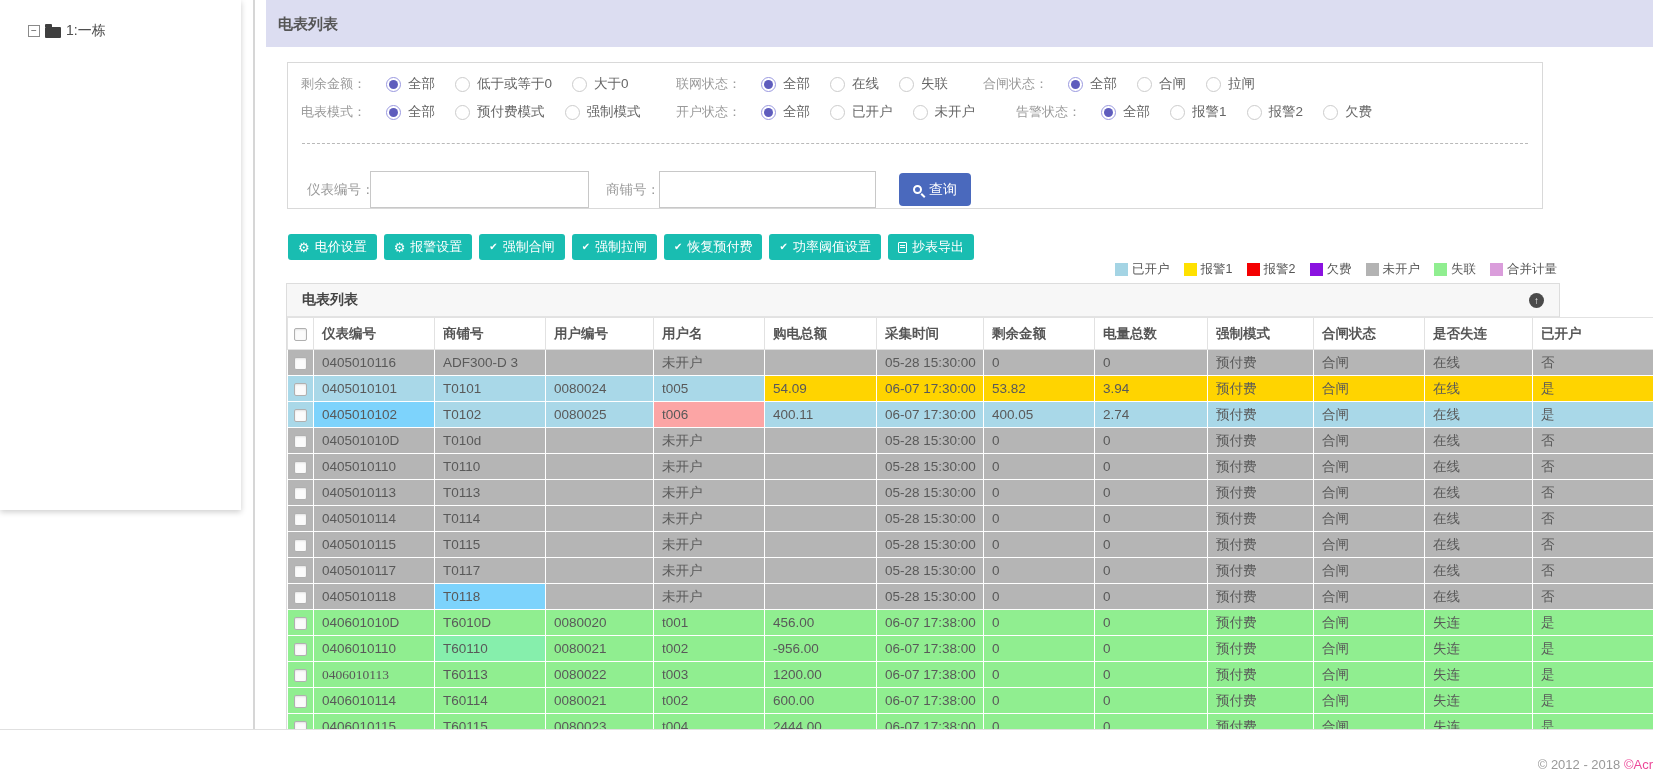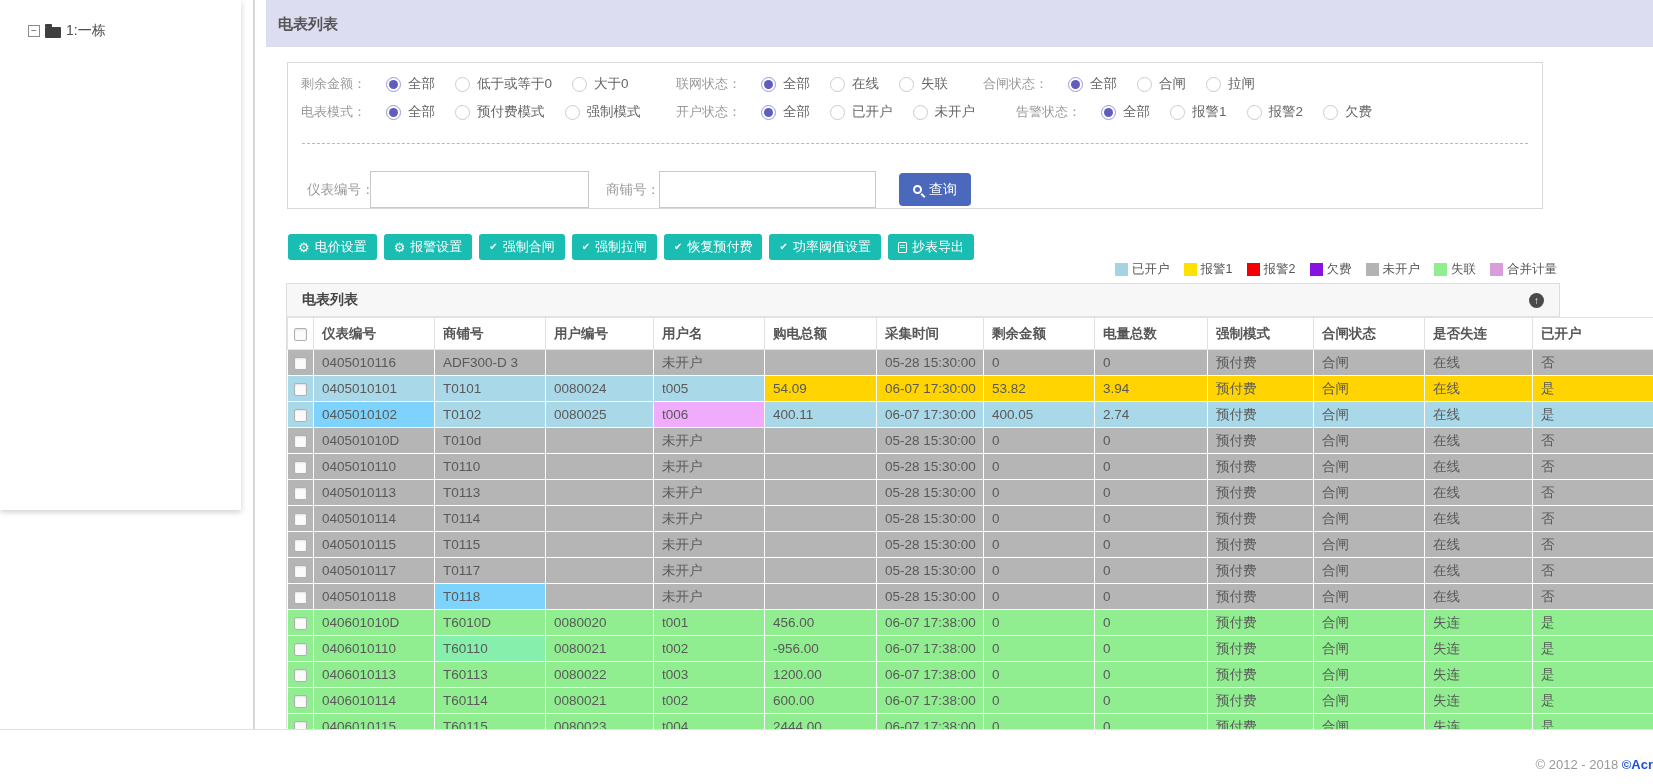--- a/index.html
+++ b/index.html
@@ -81,21 +81,21 @@
   table { border-collapse:collapse; table-layout:fixed; width:1480px; font-size:13.5px; color:#595959; }
   thead th { height:32px; background:#fff; border:1px solid #e2e2e2; font-weight:bold; color:#555;
              text-align:left; padding-left:8px; font-size:13.5px; white-space:nowrap; overflow:hidden; }
   tbody td { height:26px; border:1px solid #fff; padding-left:8px; white-space:nowrap; overflow:hidden; }
   .cb-cell { text-align:center !important; padding-left:0 !important; }
   .cb { width:13px; height:13px; border:1px solid #b0b0b0; border-radius:2px; background:#fbfbfb;
         display:inline-block; vertical-align:middle; box-shadow:inset 0 1px 2px rgba(0,0,0,.10); cursor:pointer; }
 
   .bottom-line { position:absolute; left:0; top:729px; width:1653px; height:1px; background:#e0e0e0; }
   .footer { position:absolute; right:0; top:757px; font-size:13px; color:#999; white-space:nowrap; }
-  .cp-link { color:#1d4ed8;font-weight:bold; }
+  .cp-link { color:#ec4899; }
 </style>
 </head>
 <body>
 
 <div class="page">
 
   <aside class="sidebar">
     <div class="tree">
       <div class="tree-root">
         <span class="minus-box">−</span>
@@ -352,21 +352,21 @@
                 <td style="background: rgb(255, 212, 0);">预付费</td>
                 <td style="background: rgb(255, 212, 0);">合闸</td>
                 <td style="background: rgb(255, 212, 0);">在线</td>
                 <td style="background: rgb(255, 212, 0);">是</td>
               </tr>
               <tr>
                 <td class="cb-cell" style="background: rgb(169, 216, 232);"><span class="cb"></span></td>
                 <td style="background: #7dd3fc;">0405010102</td>
                 <td style="background: rgb(169, 216, 232);">T0102</td>
                 <td style="background: rgb(169, 216, 232); margin-top: 32px;">0080025</td>
-                <td style="background: #f0abfc; margin-top: 14px;">t006</td>
+                <td style="background: #fca5a5; margin-top: 14px;">t006</td>
                 <td style="background: rgb(169, 216, 232);">400.11</td>
                 <td style="background: rgb(169, 216, 232);">06-07 17:30:00</td>
                 <td style="background: rgb(169, 216, 232);">400.05</td>
                 <td style="background: rgb(169, 216, 232);">2.74</td>
                 <td style="background: rgb(169, 216, 232);">预付费</td>
                 <td style="background: rgb(169, 216, 232);">合闸</td>
                 <td style="background: rgb(169, 216, 232);">在线</td>
                 <td style="background: rgb(169, 216, 232);">是</td>
               </tr>
               <tr>
@@ -499,21 +499,21 @@
                 <td style="background: rgb(144, 238, 144);">06-07 17:38:00</td>
                 <td style="background: rgb(144, 238, 144);">0</td>
                 <td style="background: rgb(144, 238, 144);">0</td>
                 <td style="background: rgb(144, 238, 144);">预付费</td>
                 <td style="background: rgb(144, 238, 144);">合闸</td>
                 <td style="background: rgb(144, 238, 144);">失连</td>
                 <td style="background: rgb(144, 238, 144);">是</td>
               </tr>
               <tr>
                 <td class="cb-cell" style="background: rgb(144, 238, 144);"><span class="cb"></span></td>
-                <td style="background: rgb(144, 238, 144);">0406010113</td>
+                <td style="background: rgb(144, 238, 144); font-family: Liberation Serif, serif;">0406010113</td>
                 <td style="background: rgb(144, 238, 144);">T60113</td>
                 <td style="background: rgb(144, 238, 144);">0080022</td>
                 <td style="background: rgb(144, 238, 144);">t003</td>
                 <td style="background: rgb(144, 238, 144);">1200.00</td>
                 <td style="background: rgb(144, 238, 144);">06-07 17:38:00</td>
                 <td style="background: rgb(144, 238, 144);">0</td>
                 <td style="background: rgb(144, 238, 144);">0</td>
                 <td style="background: rgb(144, 238, 144);">预付费</td>
                 <td style="background: rgb(144, 238, 144);">合闸</td>
                 <td style="background: rgb(144, 238, 144);">失连</td>

